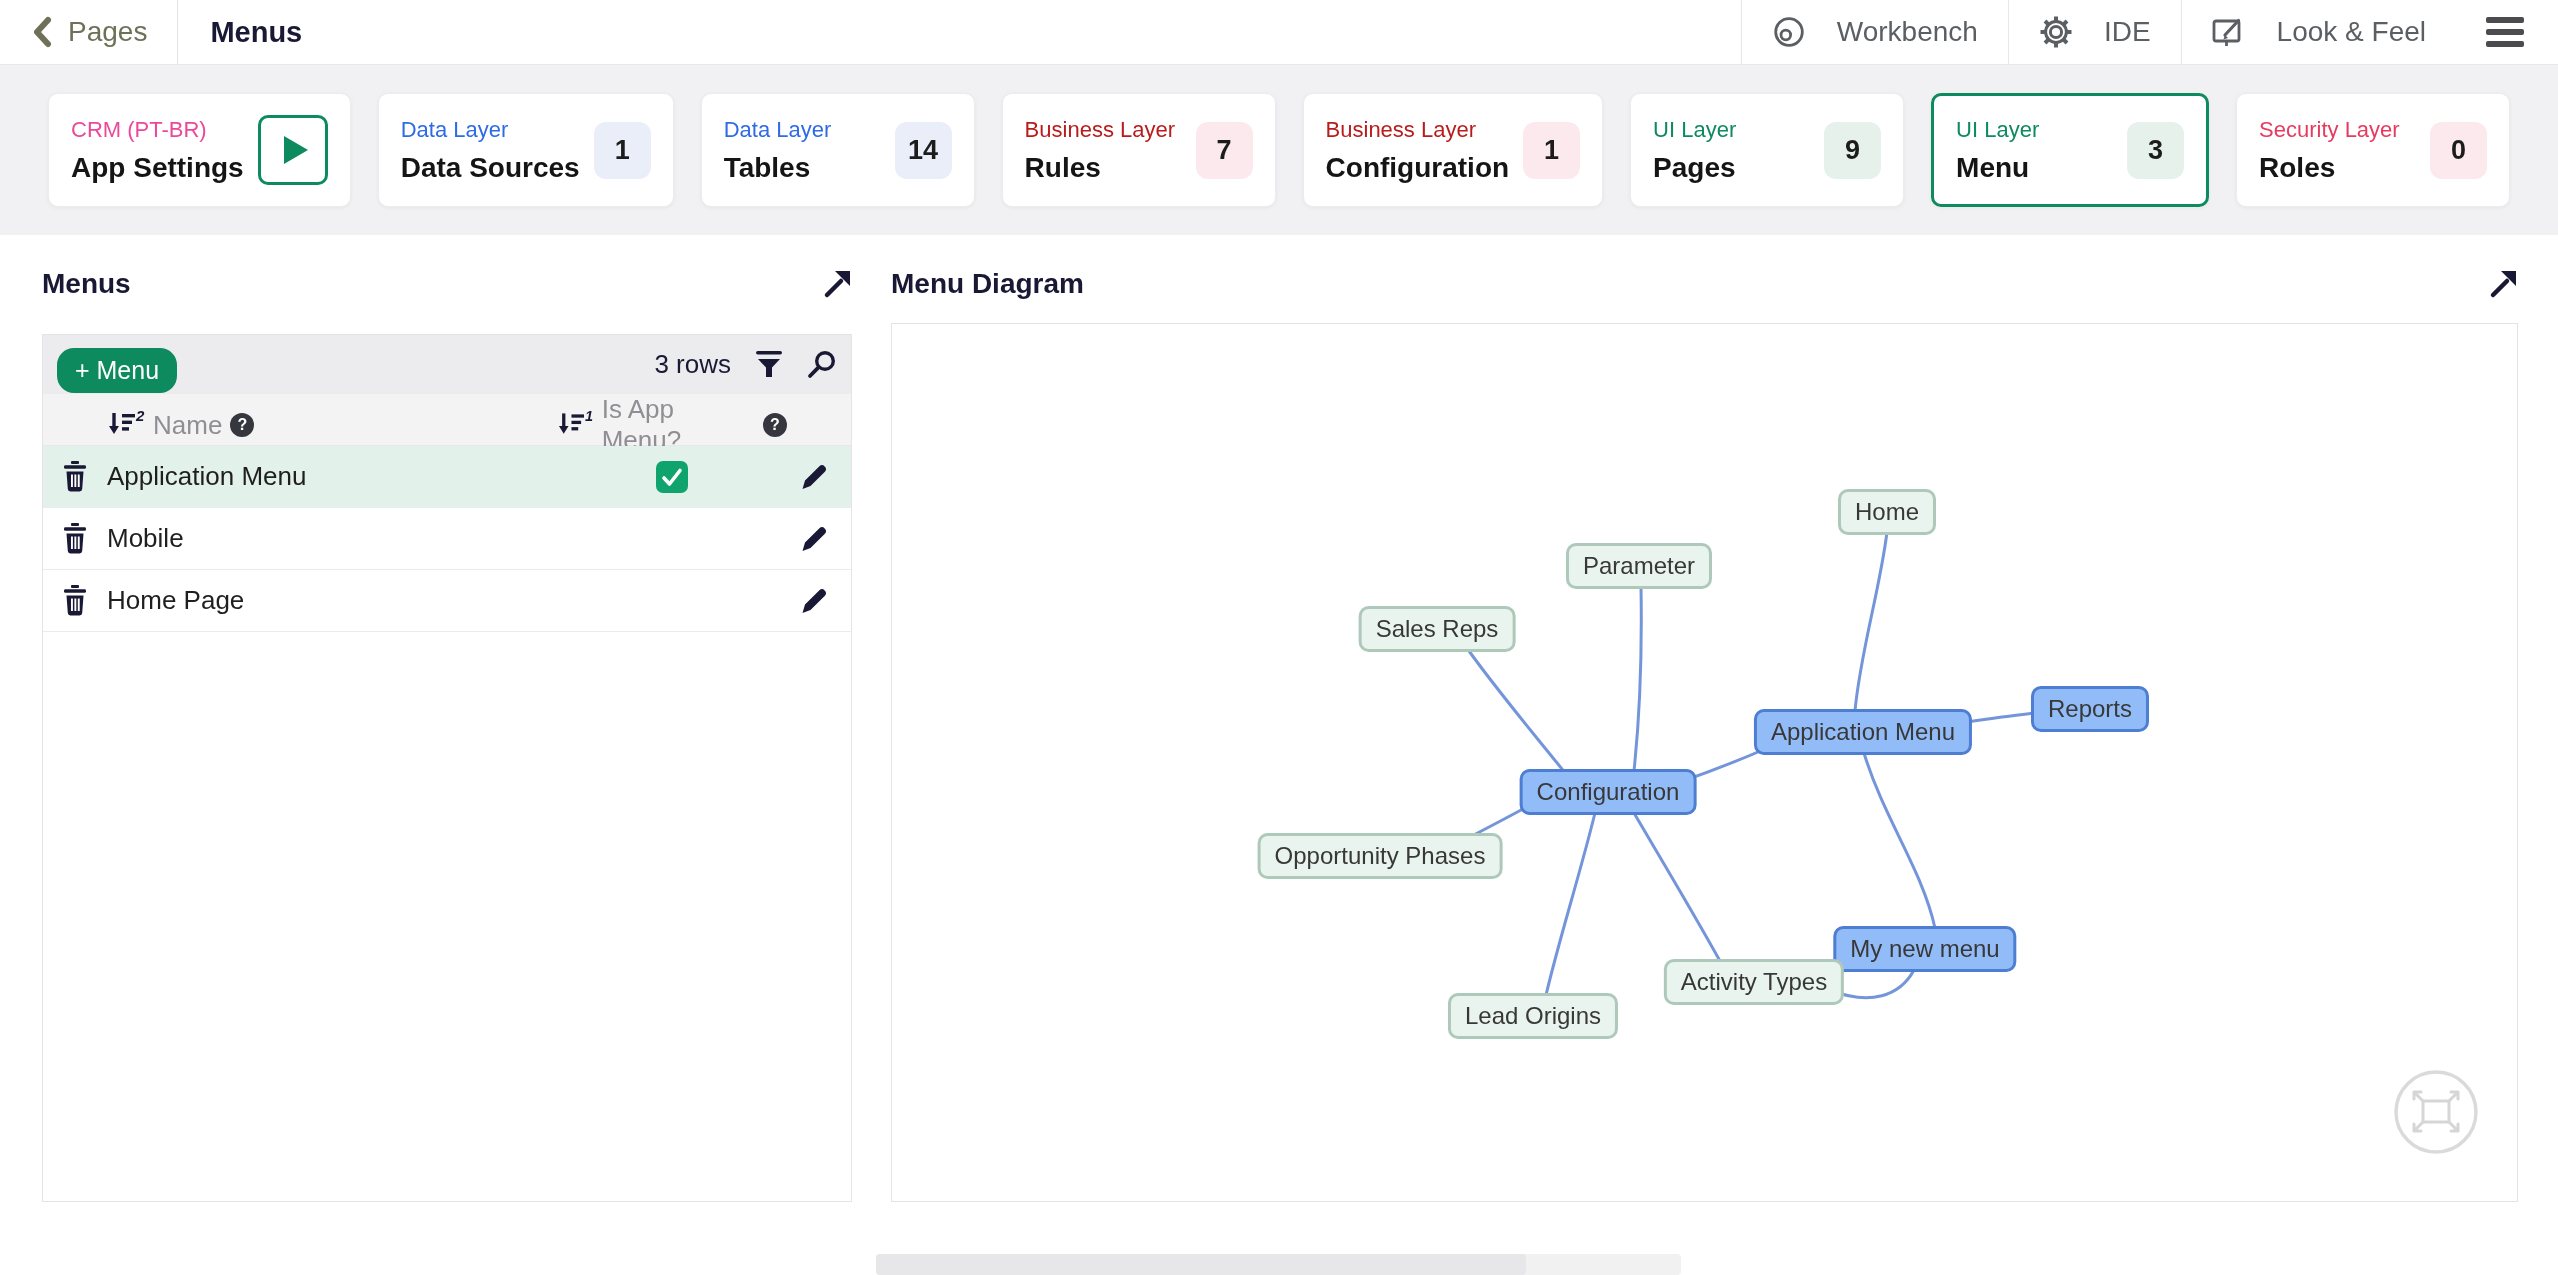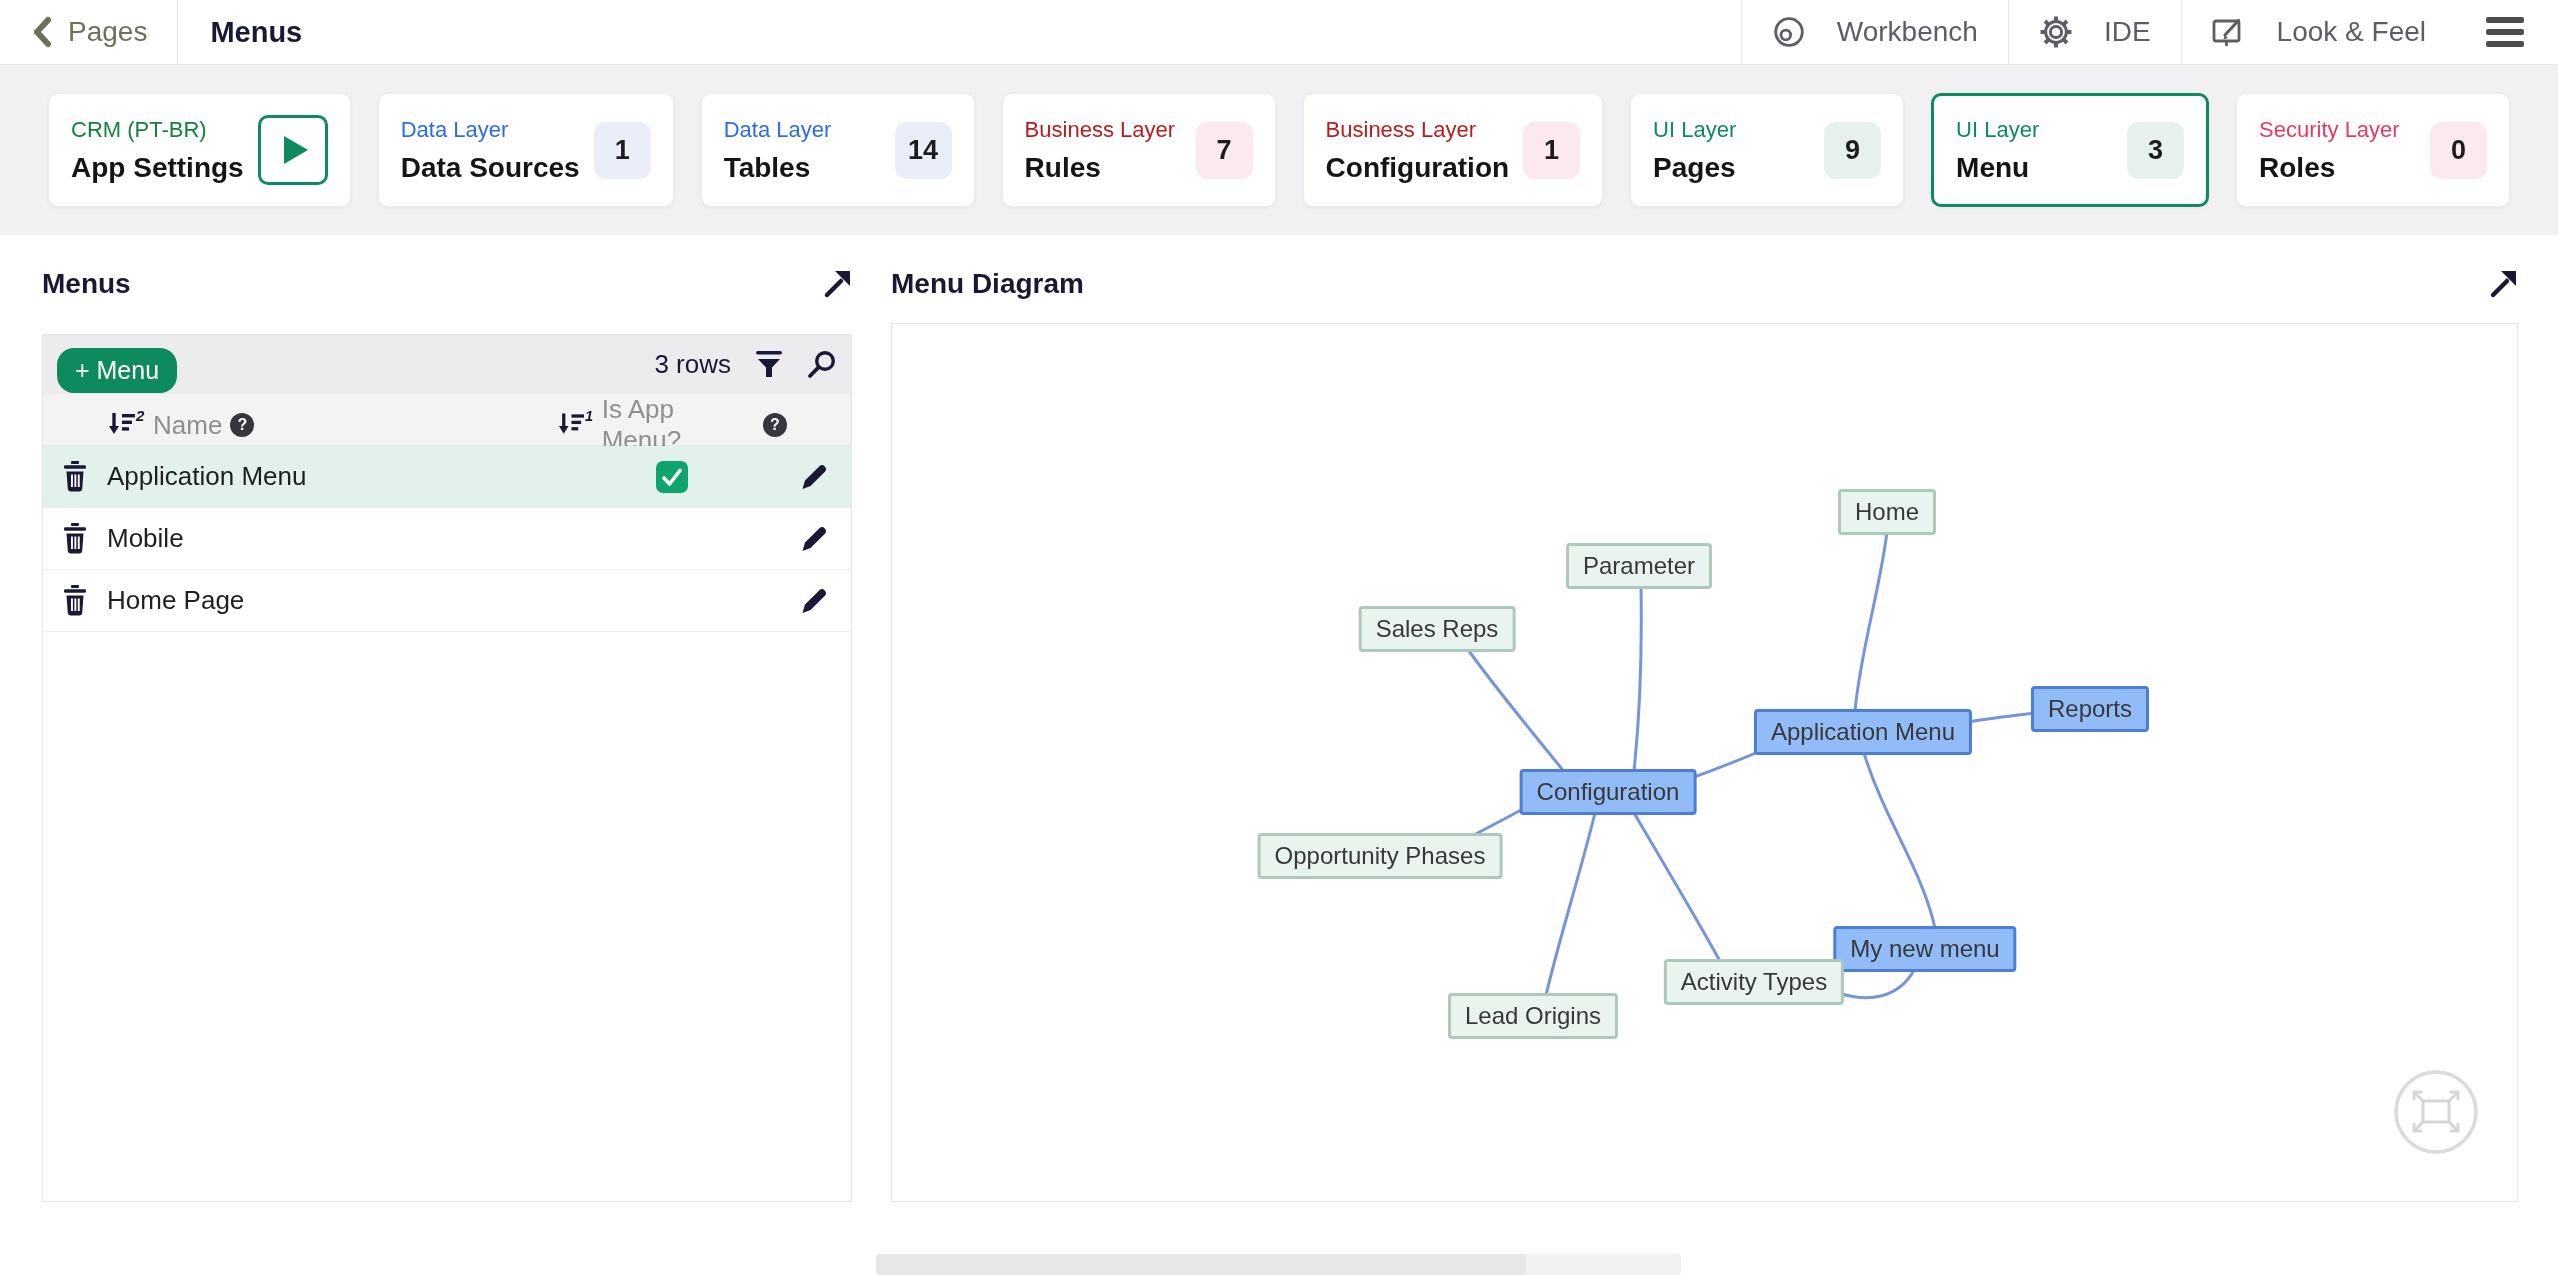--- a/index.html
+++ b/index.html
@@ -22,21 +22,21 @@
   
   .cards-strip{position:absolute;left:0;top:65px;width:2558px;height:170px;background:#f1f1f3;
                display:flex;align-items:center;gap:27px;padding:0 48px;box-sizing:border-box;}
   .card{background:#fff;border:1px solid #ececee;border-radius:10px;height:114px;flex:1;
         box-sizing:border-box;padding:14px 22px;display:flex;align-items:center;gap:14px;
         box-shadow:0 1px 4px rgba(0,0,0,.05);cursor:pointer;}
   .card.selected{border:3px solid #0e8a5f;}
   .card-text{flex:1;min-width:0;}
   .card-label{font-size:22px;margin-bottom:9px;white-space:nowrap;}
   .card-title{font-size:28px;font-weight:bold;color:#151515;white-space:nowrap;}
-  .layer-app{color:#15803d;} .layer-data{color:#2e6be5;}
+  .layer-app{color:#ec4899;} .layer-data{color:#2e6be5;}
   .layer-business{color:#b91c1c;} .layer-ui{color:#0d8a5e;} .layer-security{color:#e83a5f;}
   .card-badge{width:57px;height:57px;border-radius:12px;display:flex;align-items:center;
               justify-content:center;font-size:27px;font-weight:bold;color:#1c1c1c;flex:none;}
   .badge-data{background:#e9eef9;} .badge-business{background:#fbe9ee;}
   .badge-ui{background:#e6f1ec;} .badge-security{background:#fbe9ee;}
   .play-btn{width:64px;height:64px;border:3px solid #0e8a5f;border-radius:10px;background:#fff;
             display:flex;align-items:center;justify-content:center;cursor:pointer;flex:none;}
   .play-tri{width:0;height:0;border-left:24px solid #0e8a5f;border-top:14px solid transparent;
             border-bottom:14px solid transparent;margin-left:6px;}
 
@@ -68,21 +68,21 @@
   .checkbox{width:32px;height:32px;border-radius:7px;background:#0fa36d;display:flex;
             align-items:center;justify-content:center;cursor:pointer;}
   .help-dot{width:24px;height:24px;border-radius:50%;background:#36363f;color:#fff;font-size:16px;
             font-weight:bold;display:inline-flex;align-items:center;justify-content:center;cursor:pointer;flex:none;}
 
   
   .right-panel{position:absolute;left:891px;top:323px;width:1627px;height:879px;background:#fff;
                border:1px solid #e4e4e6;box-sizing:border-box;overflow:hidden;}
   .edges-svg{position:absolute;left:0;top:0;}
   .dnode{position:absolute;transform:translate(-50%,-50%);white-space:nowrap;font-size:24px;color:#383838;
-         padding:6px 14px;border-radius:4px;cursor:pointer;}
+         padding:6px 14px;border-radius:10px;cursor:pointer;}
   .dnode.menu{background:#92bcf8;border:3px solid #4d7ed2;}
   .dnode.page{background:#e9f4ee;border:3px solid #aec9ba;}
   .fit-btn{position:absolute;right:36px;bottom:44px;cursor:pointer;display:flex;}
 
   
   .hscroll{position:absolute;left:876px;top:1254px;width:805px;height:21px;background:#f1f1f2;border-radius:4px;}
   .hscroll .thumb{position:absolute;left:0;top:0;width:650px;height:21px;background:#e7e7e9;border-radius:4px;cursor:grab;}
 </style>
 </head>
 <body>

